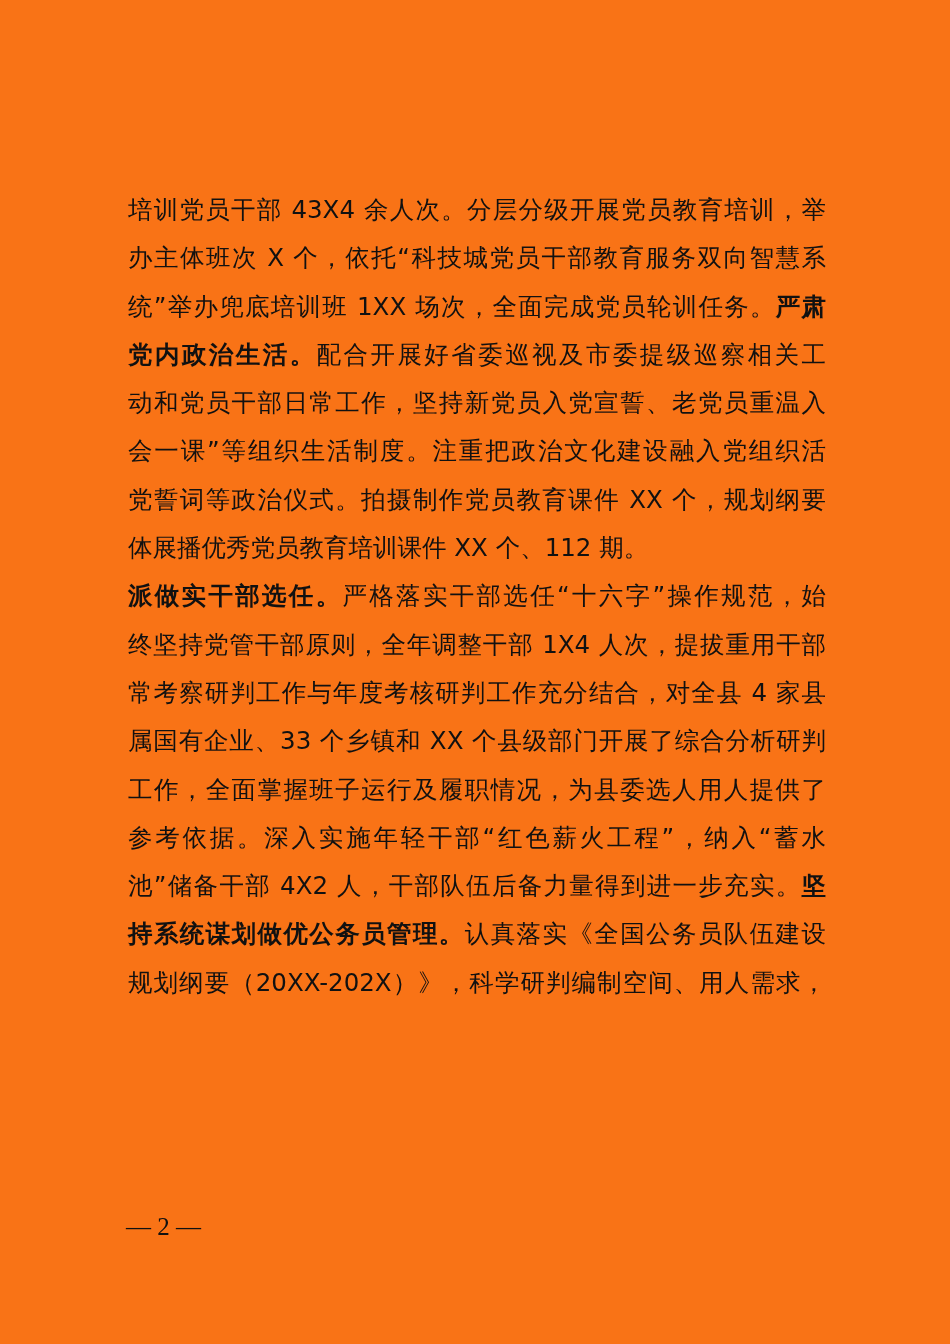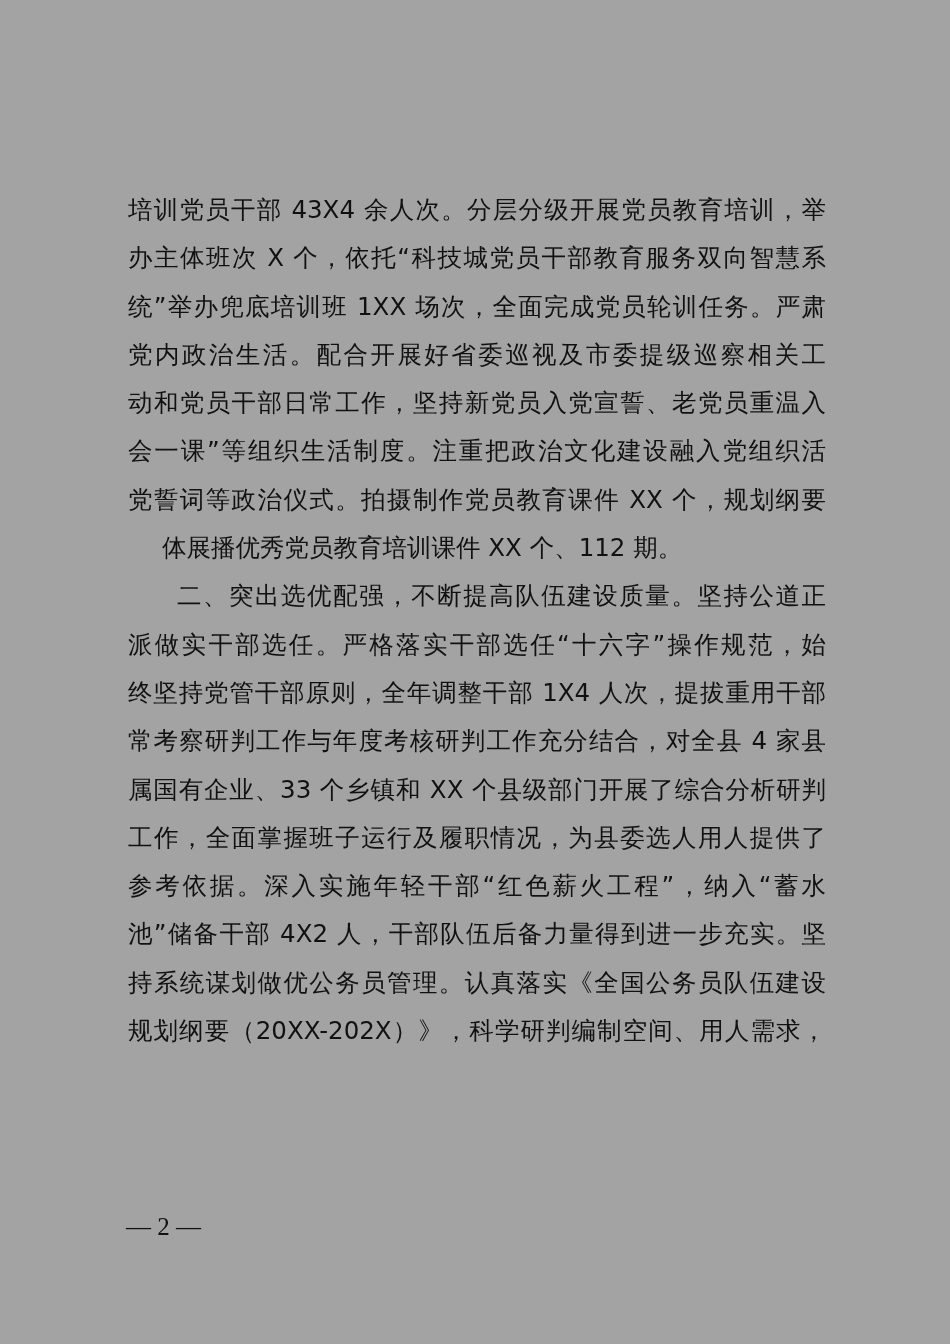--- a/index.html
+++ b/index.html
@@ -1,48 +1,47 @@
 <!DOCTYPE html>
 <html><head>
 <meta charset="utf-8">
 <style>
   html, body { margin: 0; padding: 0; background: #ffffff; }
   body { width: 950px; height: 1344px; position: relative; overflow: hidden; }
-  .page { position: absolute; left: 0; top: 0; width: 950px; height: 1344px; background: #a3a3a3; }
+  .page { position: absolute; left: 0; top: 0; width: 950px; height: 1344px; background: #f97316; }
   .body-text {
     position: absolute; left: 128px; top: 186px; width: 698px;
     font-family: "DejaVu Sans", sans-serif; font-size: 24.5px; color: #111;
   }
   .line {
     height: 48.3px; line-height: 48.3px; white-space: nowrap;
     text-align: justify; text-align-last: justify; display: block;
   }
-  .line.last { text-align-last: left; margin-left: 34px; }
+  .line.last { text-align-last: left; }
   .line.indent { padding-left: 49px; }
-  .b { font-weight: normal; }
+  .b { font-weight: bold; }
   .page-number {
     position: absolute; left: 126px; top: 1213px;
     font-family: "Liberation Serif", serif; font-size: 25px; color: #111;
     letter-spacing: 0;
   }
 </style>
 </head>
 <body>
 
 <div class="page">
   <div class="body-text">
     <div class="line"><span>培训党员干部 43X4 余人次。分层分级开展党员教育培训，举</span></div>
     <div class="line"><span>办主体班次 X 个，依托“科技城党员干部教育服务双向智慧系</span></div>
     <div class="line"><span>统”举办兜底培训班 1XX 场次，全面完成党员轮训任务。</span><span class="b">严肃</span></div>
     <div class="line"><span class="b">党内政治生活。</span><span>配合开展好省委巡视及市委提级巡察相关工</span></div>
     <div class="line"><span>动和党员干部日常工作，坚持新党员入党宣誓、老党员重温入</span></div>
     <div class="line"><span>会一课”等组织生活制度。注重把政治文化建设融入党组织活</span></div>
     <div class="line"><span>党誓词等政治仪式。拍摄制作党员教育课件 XX 个，规划纲要</span></div>
     <div class="line last"><span>体展播优秀党员教育培训课件 XX 个、112 期。</span></div>
-    <div class="line indent"><span>二、突出选优配强，不断提高队伍建设质量。</span><span class="b">坚持公道正</span></div>
     <div class="line"><span class="b">派做实干部选任。</span><span>严格落实干部选任“十六字”操作规范，始</span></div>
     <div class="line"><span>终坚持党管干部原则，全年调整干部 1X4 人次，提拔重用干部</span></div>
     <div class="line"><span>常考察研判工作与年度考核研判工作充分结合，对全县 4 家县</span></div>
     <div class="line"><span>属国有企业、33 个乡镇和 XX 个县级部门开展了综合分析研判</span></div>
     <div class="line"><span>工作，全面掌握班子运行及履职情况，为县委选人用人提供了</span></div>
     <div class="line"><span>参考依据。深入实施年轻干部“红色薪火工程”，纳入“蓄水</span></div>
     <div class="line"><span>池”储备干部 4X2 人，干部队伍后备力量得到进一步充实。</span><span class="b">坚</span></div>
     <div class="line"><span class="b">持系统谋划做优公务员管理。</span><span>认真落实《全国公务员队伍建设</span></div>
     <div class="line"><span>规划纲要（20XX-202X）》，科学研判编制空间、用人需求，</span></div>
   </div>

